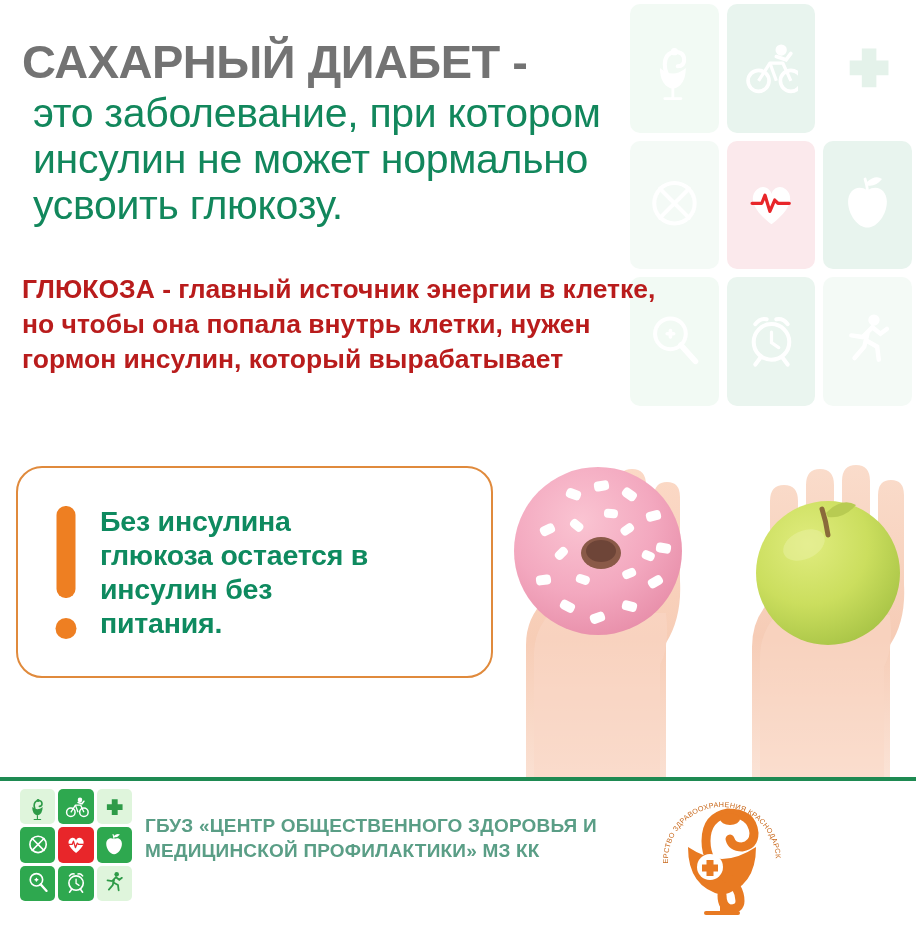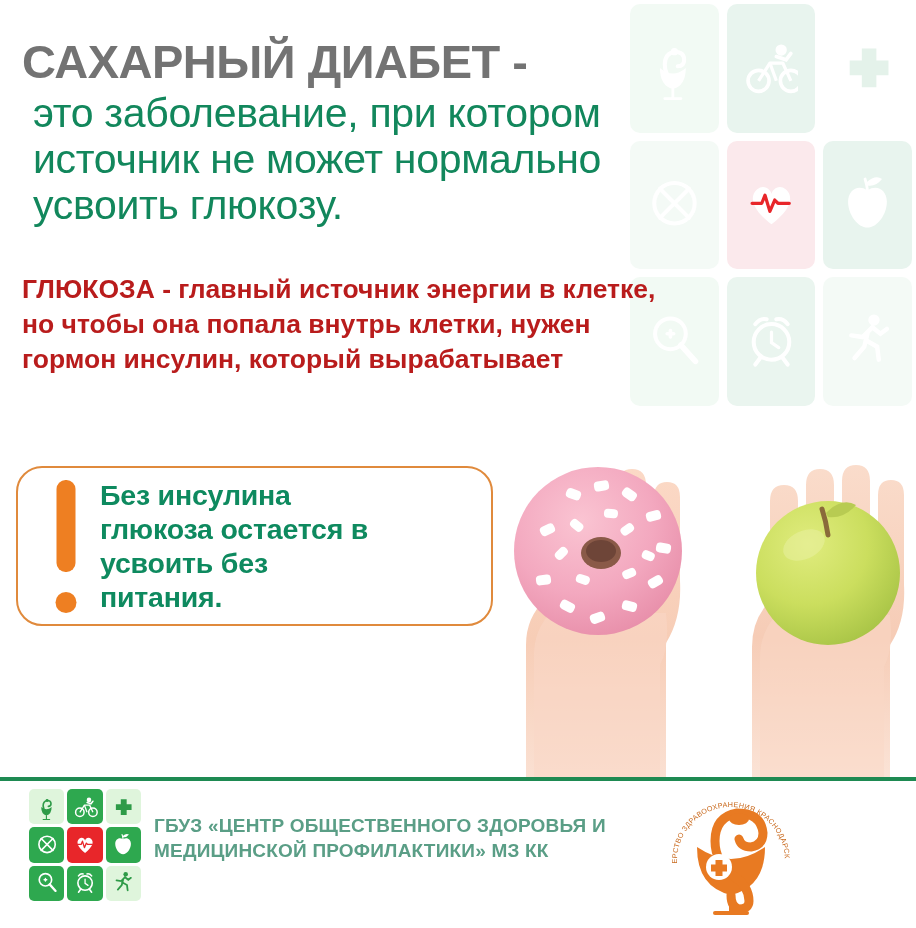--- a/index.html
+++ b/index.html
@@ -47,21 +47,21 @@
 
   #body-para {
     position: absolute; left: 22px; top: 272px; width: 770px; z-index: 3;
     font-size: 26.5px; line-height: 1.32; color: #b91c1c; font-weight: bold;
   }
   #body-para div { white-space: nowrap; }
 
   
   #callout {
     position: absolute; left: 16px; top: 466px;
-    width: 477px; height: 160px; z-index: 4;
+    width: 477px; height: 212px; z-index: 4;
     border: 2.5px solid #E08A3C; border-radius: 26px;
     background: #ffffff;
     display: flex; align-items: center;
   }
   #excl {
     width: 68px; flex: 0 0 68px; height: 145px;
     position: relative; margin-left: 14px;
   }
   #excl-bar {
     position: absolute; left: 50%; transform: translateX(-50%); top: 6px;
@@ -75,21 +75,21 @@
     font-size: 28.5px; font-weight: bold; color: #0E8A5F;
     line-height: 1.2; letter-spacing: -0.2px; padding-right: 10px;
   }
   #callout-text div { white-space: nowrap; }
 
   
   #divider {
     position: absolute; left: 0; top: 777px; width: 916px; height: 4px;
     background: #1E8A52; z-index: 5;
   }
-  #footer { position: absolute; left: 17px; top: 781px; width: 810px; height: 147px; background: #fff; z-index: 5; }
+  #footer { position: absolute; left: 8px; top: 781px; width: 810px; height: 147px; background: #fff; z-index: 5; }
 
   #footer-icons {
     position: absolute; left: 12px; top: 8px;
     width: 112px; height: 112px;
     display: grid; grid-template-columns: repeat(3, 1fr); grid-template-rows: repeat(3, 1fr);
     gap: 3px;
   }
   .ft {
     border-radius: 5px; display: flex; align-items: center; justify-content: center;
   }
@@ -251,40 +251,40 @@
       <path d="M356 128 Q372 112 386 120 Q374 134 358 132 Z" fill="#B8CB52"></path>
       <ellipse cx="334" cy="160" rx="22" ry="14" fill="#EAF2A8" opacity="0.45" transform="rotate(-25 334 160)"></ellipse>
     </g>
   </svg>
 </div>
 
 <div id="title-block">
   <div id="main-title">САХАРНЫЙ ДИАБЕТ -</div>
   <div id="subtitle">
     <div>это заболевание, при котором</div>
-    <div>источник не может нормально</div>
+    <div>инсулин не может нормально</div>
     <div>усвоить глюкозу.</div>
   </div>
 </div>
 
 <div id="body-para">
   <div>ГЛЮКОЗА - главный источник энергии в клетке,</div>
   <div>но чтобы она попала внутрь клетки, нужен</div>
   <div>гормон инсулин, который вырабатывает</div>
 </div>
 
 <div id="callout">
   <div id="excl">
     <div id="excl-bar"></div>
     <div id="excl-dot"></div>
   </div>
   <div id="callout-text">
     <div>Без инсулина</div>
     <div>глюкоза остается в</div>
-    <div>усвоить без</div>
+    <div>инсулин без</div>
     <div>питания.</div>
   </div>
 </div>
 
 <div id="divider"></div>
 <div id="footer">
   <div id="footer-icons">
       <div class="ft" style="background: rgb(223, 245, 220);">
         <svg viewBox="0 0 68 80">
           <path d="M16 40 Q16 62 32 66 Q48 62 48 40 Q40 47 32 47 Q24 47 16 40 Z" fill="#2E9B48"></path>

